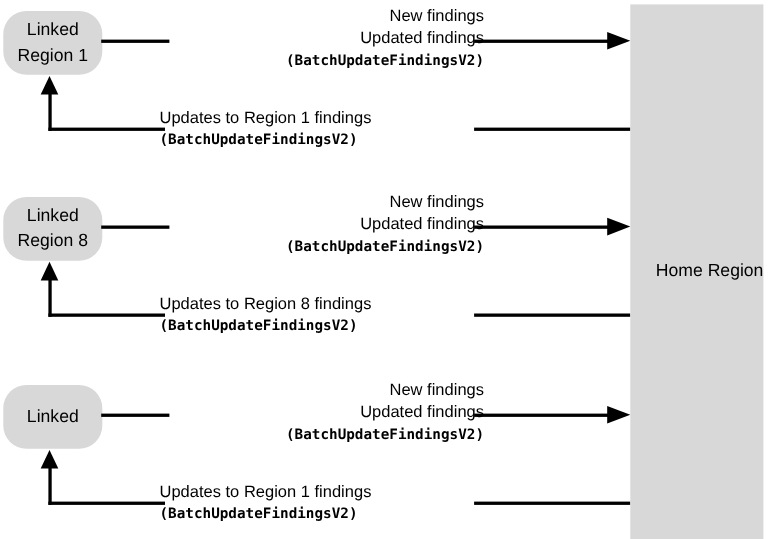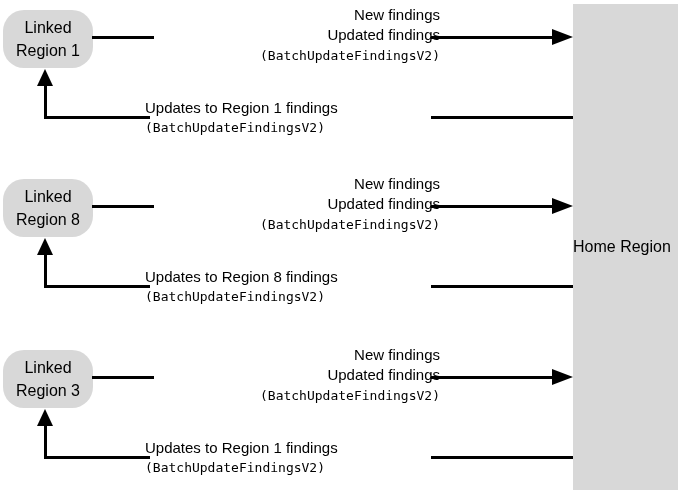--- a/index.html
+++ b/index.html
@@ -8,23 +8,23 @@
     width: 700px;
     height: 490px;
     background: #ffffff;
     font-family: "Liberation Sans", sans-serif;
     color: #000000;
     overflow: hidden;
   }
   .home-box {
     position: absolute;
     left: 573px; top: 4px;
-    width: 105px; height: 486px;
+    width: 121px; height: 486px;
     background: #d8d8d8;
-    display: flex; align-items: center; justify-content: flex-start;
+    display: flex; align-items: center; justify-content: flex-end;
     font-size: 16px;
   }
   .section { position: absolute; left: 0; width: 700px; height: 170px; }
   .section.s1 { top: 0; }
   .section.s2 { top: 169px; }
   .section.s3 { top: 340px; }
 
   .region-box {
     position: absolute;
     left: 3px; top: 10px;
@@ -69,20 +69,21 @@
   .ret-label {
     position: absolute;
     left: 145px; top: 99px; width: 295px;
     text-align: left;
     font-size: 15px; line-height: 18px;
   }
   .api-label {
     font-family: "DejaVu Sans Mono", monospace;
     font-size: 13px; line-height: 18px;
     margin-top: 2px;
+    font-weight: bold;
   }
 </style>
 </head>
 <body>
 
 <div class="canvas">
 
   <div class="section s1">
     <div class="region-box">
       <div>Linked</div>
@@ -125,21 +126,20 @@
       <div class="api-label">(BatchUpdateFindingsV2)</div>
     </div>
     <div class="line ret-left-line"></div>
     <div class="line vert-line"></div>
     <div class="arrow-up"></div>
   </div>
 
   <div class="section s3">
     <div class="region-box">
       <div>Linked</div>
-      <div>Region 3</div>
     </div>
     <div class="line fwd-left-line"></div>
     <div class="fwd-label">
       <div>New findings</div>
       <div>Updated findings</div>
       <div class="api-label">(BatchUpdateFindingsV2)</div>
     </div>
     <div class="line fwd-right-line"></div>
     <div class="arrow-right"></div>
     <div class="line ret-right-line"></div>

